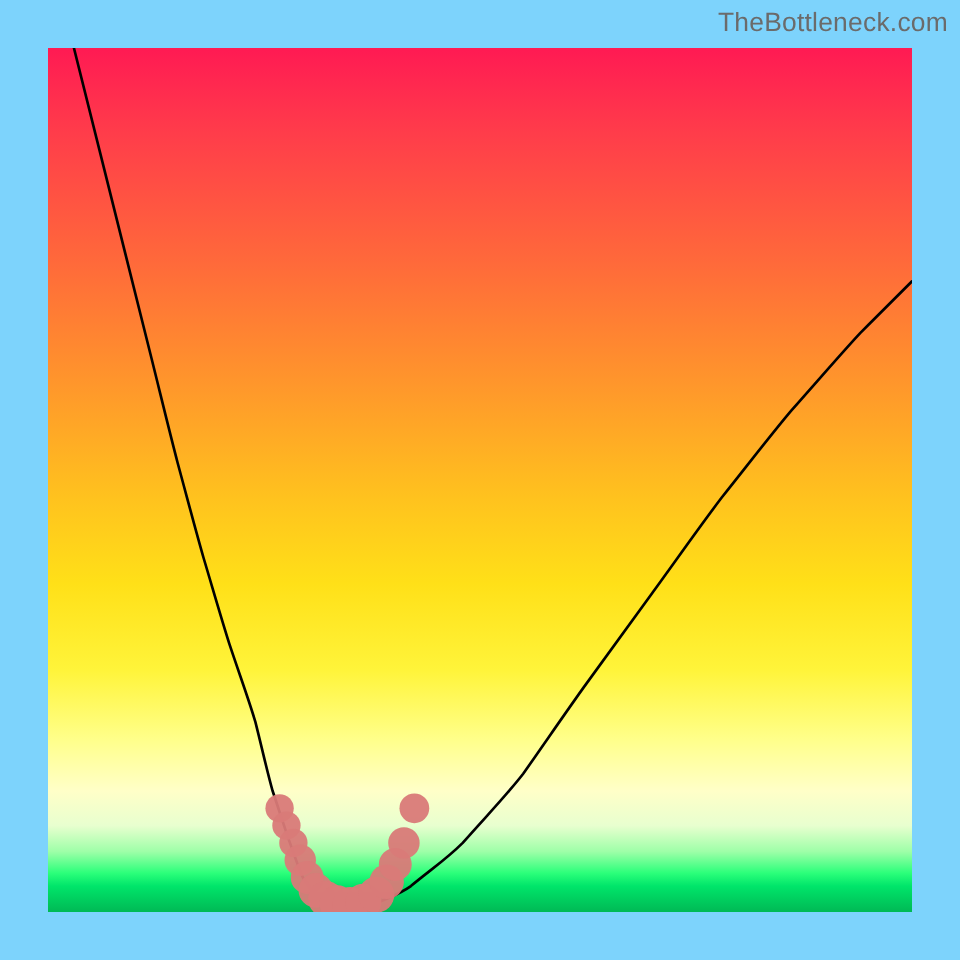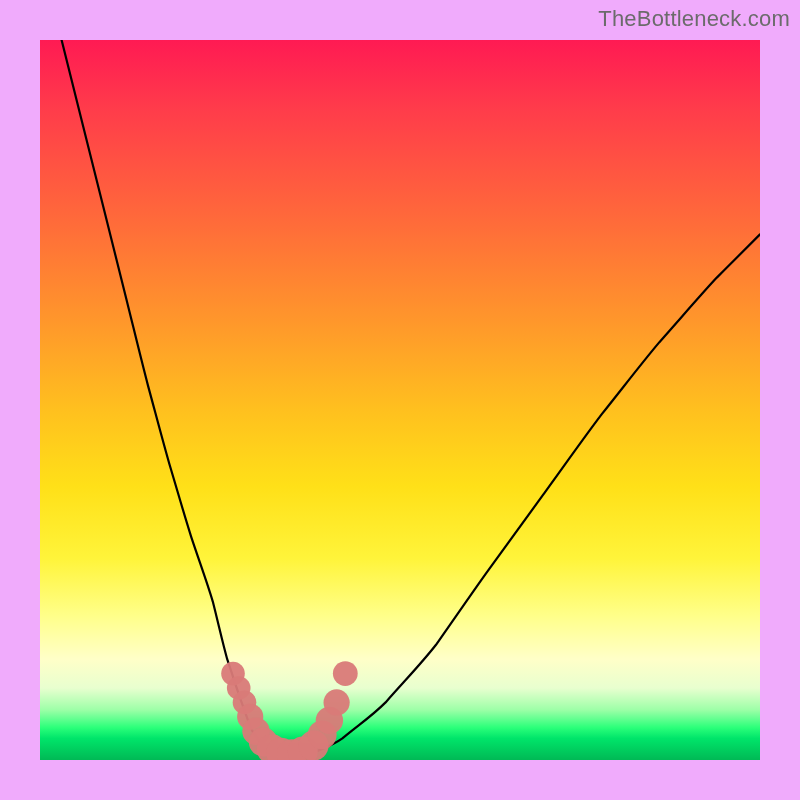--- a/index.html
+++ b/index.html
@@ -10,21 +10,21 @@
     background: #000;
     font-family: Arial, Helvetica, sans-serif;
     overflow: hidden;
   }
   .frame {
     position: absolute;
     top: 0;
     left: 0;
     width: 800px;
     height: 800px;
-    background: #f0abfc;
+    background: #7dd3fc;
   }
   .plot-area {
     position: absolute;
     left: 40px;
     top: 40px;
     width: 720px;
     height: 720px;
     overflow: hidden;
   }
   .gradient-bg {

